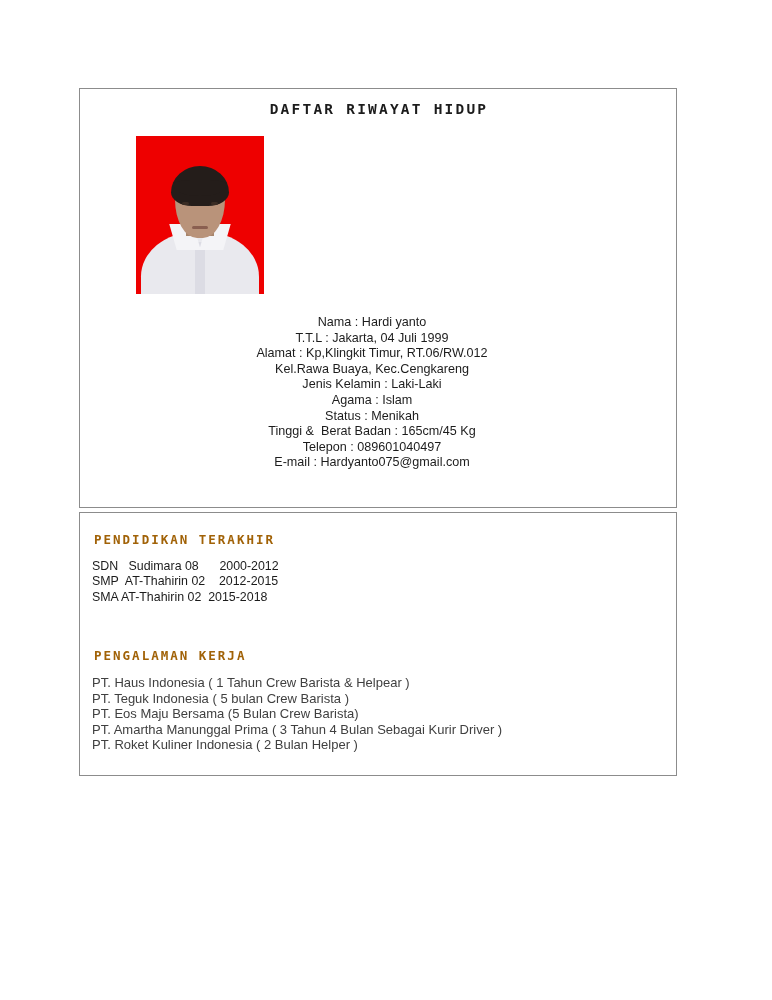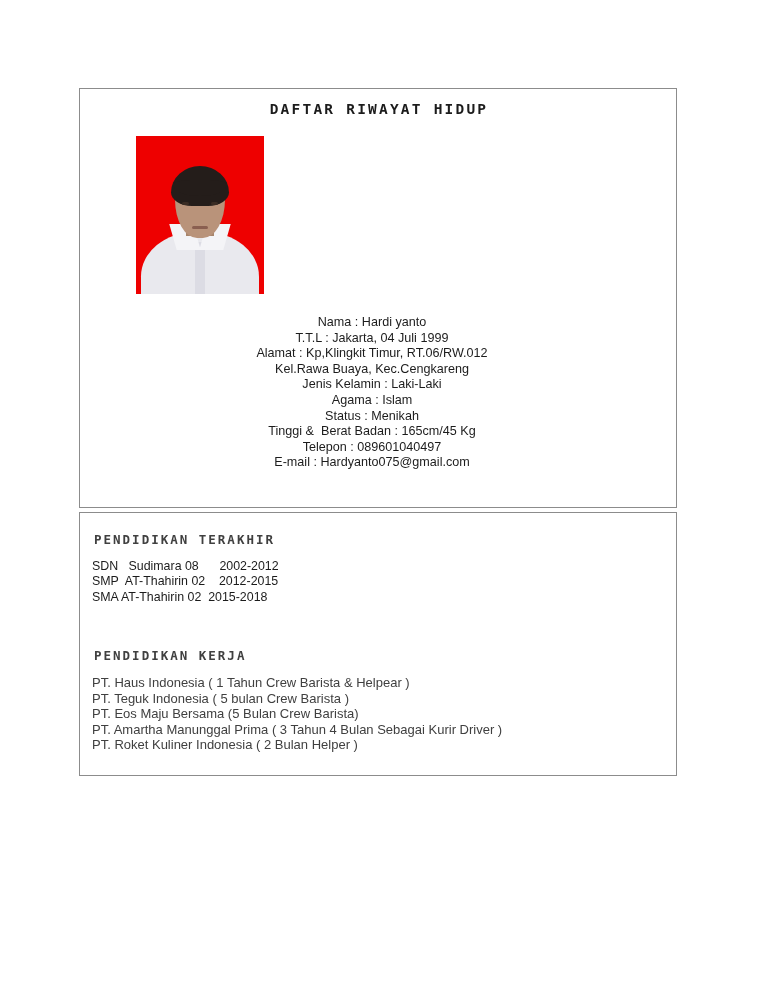--- a/index.html
+++ b/index.html
@@ -58,21 +58,21 @@
     letter-spacing: 2.2px;
     color: #1c1c1c;
     white-space: nowrap;
   }
   .section-heading {
     position: absolute;
     font-family: "DejaVu Sans Mono", "Liberation Mono", monospace;
     font-size: 12.5px;
     font-weight: 700;
     letter-spacing: 2.0px;
-    color: #404040;
+    color: #a16207;
     white-space: nowrap;
   }
   #heading-education {
     left: 14px;
     top: 19px;
   }
   #heading-experience {
     left: 14px;
     top: 135px;
   }
@@ -273,26 +273,26 @@
       <div class="identity-line">E-mail : Hardyanto075@gmail.com</div>
     </div>
 
   </div>
 
   <div class="cv-box" id="box-qualifications">
 
     <div class="section-heading" id="heading-education">PENDIDIKAN TERAKHIR</div>
 
     <div id="education-lines">
-      <div class="education-line">SDN   Sudimara 08      2002-2012</div>
+      <div class="education-line">SDN   Sudimara 08      2000-2012</div>
       <div class="education-line">SMP  AT-Thahirin 02    2012-2015</div>
       <div class="education-line">SMA AT-Thahirin 02  2015-2018</div>
     </div>
 
-    <div class="section-heading" id="heading-experience">PENDIDIKAN KERJA</div>
+    <div class="section-heading" id="heading-experience">PENGALAMAN KERJA</div>
 
     <div id="experience-lines">
       <div class="experience-line">PT. Haus Indonesia ( 1 Tahun Crew Barista &amp; Helpear )</div>
       <div class="experience-line">PT. Teguk Indonesia ( 5 bulan Crew Barista )</div>
       <div class="experience-line">PT. Eos Maju Bersama (5 Bulan Crew Barista)</div>
       <div class="experience-line">PT. Amartha Manunggal Prima ( 3 Tahun 4 Bulan Sebagai Kurir Driver )</div>
       <div class="experience-line">PT. Roket Kuliner Indonesia ( 2 Bulan Helper )</div>
     </div>
 
   </div>

